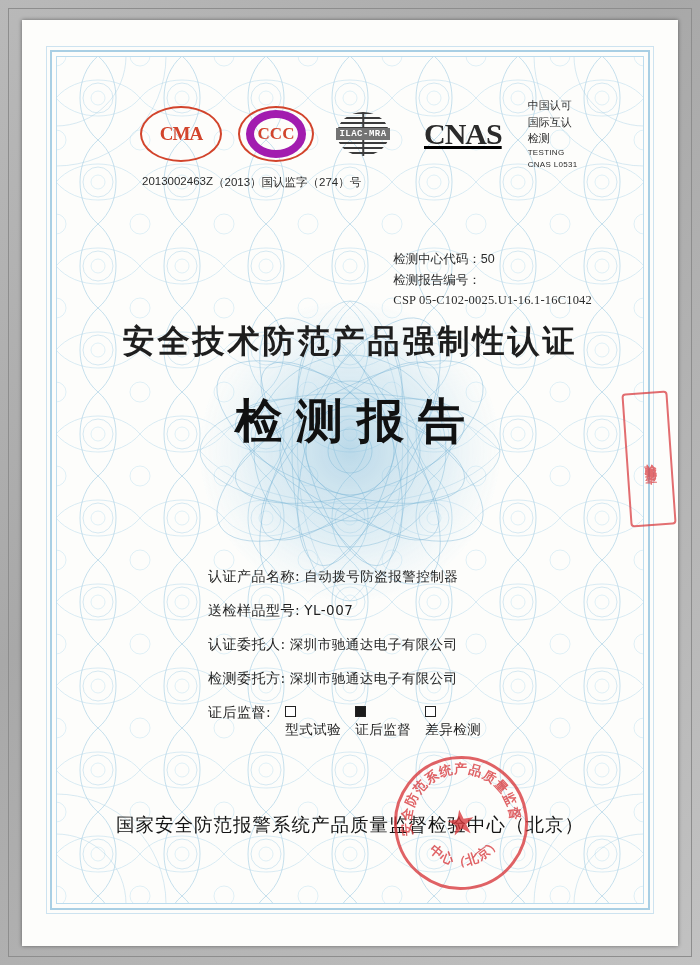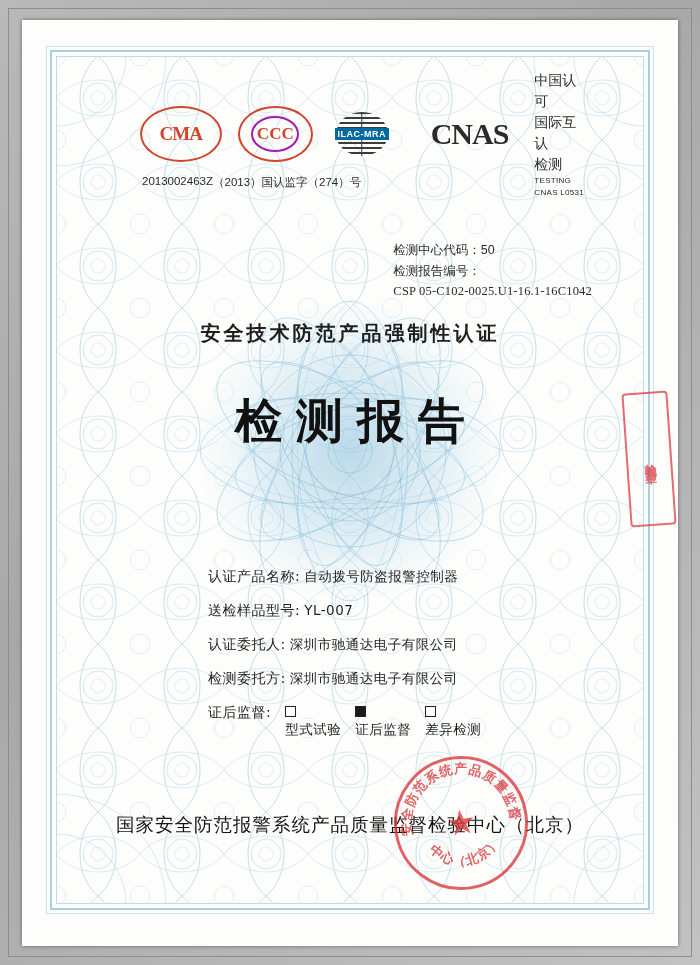--- a/index.html
+++ b/index.html
@@ -85,21 +85,21 @@
     border-radius: 50%/50%;
     display: flex; align-items: center; justify-content: center;
     color: #d2442c;
     font-weight: bold;
     position: relative;
   }
   .cma-logo span { font-size: 19px; letter-spacing: -1px; font-family:"Liberation Serif", serif;}
   .ccc-logo { width: 72px; }
   .ccc-inner {
     width: 44px; height: 32px;
-    border: 2px solid #a21caf;
+    border: 8px solid #a21caf;
     border-radius: 50%;
     display:flex; align-items:center; justify-content:center;
     font-size: 17px;
     font-family:"Liberation Serif", serif;
   }
   .ilac-logo {
     width: 66px; height: 50px;
     display:flex; align-items:center; justify-content:center;
     position: relative;
   }
@@ -112,70 +112,72 @@
     overflow: hidden;
   }
   .ilac-logo .globe:after {
     content: "";
     position:absolute; left:50%; top:0; width:1.5px; height:100%;
     background:#3c3c3c; transform:translateX(-50%);
   }
   .ilac-logo .ilac-text {
     position: absolute;
     font-size: 9px; font-weight: bold; color:#fff;
-    background:#0369a1; padding:1px 3px;
+    background:#737373; padding:1px 3px;
     letter-spacing:.5px;
+    font-family:Liberation Mono, monospace;
   }
   .cnas-logo {
     display:flex; flex-direction: column; justify-content:flex-end;
-    margin-left: 20px;
+    margin-left: 12px;
+    text-decoration: underline;
   }
   .cnas-logo .cnas-word {
     font-family: "Liberation Serif", serif;
     font-size: 30px;
     font-weight: bold;
     color: #2b2b2b;
     letter-spacing: -1px;
   }
   .cnas-right {
     margin-left: 10px;
     font-size: 8px;
     line-height: 1.5;
     color: #2b2b2b;
   }
-  .cnas-right .cn { font-size: 14px; }
+  .cnas-right .cn { font-size: 11px; }
   .cnas-right .en { letter-spacing: .3px; }
 
   .lic-row {
     position: absolute;
     left: 120px; top: 155px;
     width: 420px;
     font-size: 11.5px;
     color: #2a2a2a;
     display: flex;
   }
 
   
   .code-block {
     position: absolute;
-    right: 86px; top: 220px;
+    right: 86px; top: 229px;
     text-align: left;
     font-size: 12.5px;
     color: #2b2b2b;
     line-height: 1.65;
   }
   .code-block .mono { font-family: "Liberation Serif", serif; letter-spacing: .2px; }
 
   .cert-subtitle {
     position: absolute;
     left: 0; right: 0; top: 300px;
     text-align: center;
     font-family: "DejaVu Sans", sans-serif;
     font-weight: bold;
-    font-size: 20px;
+    font-size: 32px;
     letter-spacing: 3px;
     color: #1e1e1e;
   }
   .cert-title {
     position: absolute;
     left: 0; right: 0; top: 370px;
     text-align: center;
     font-family: "DejaVu Sans", sans-serif;
     font-weight: bold;
     font-size: 47px;

